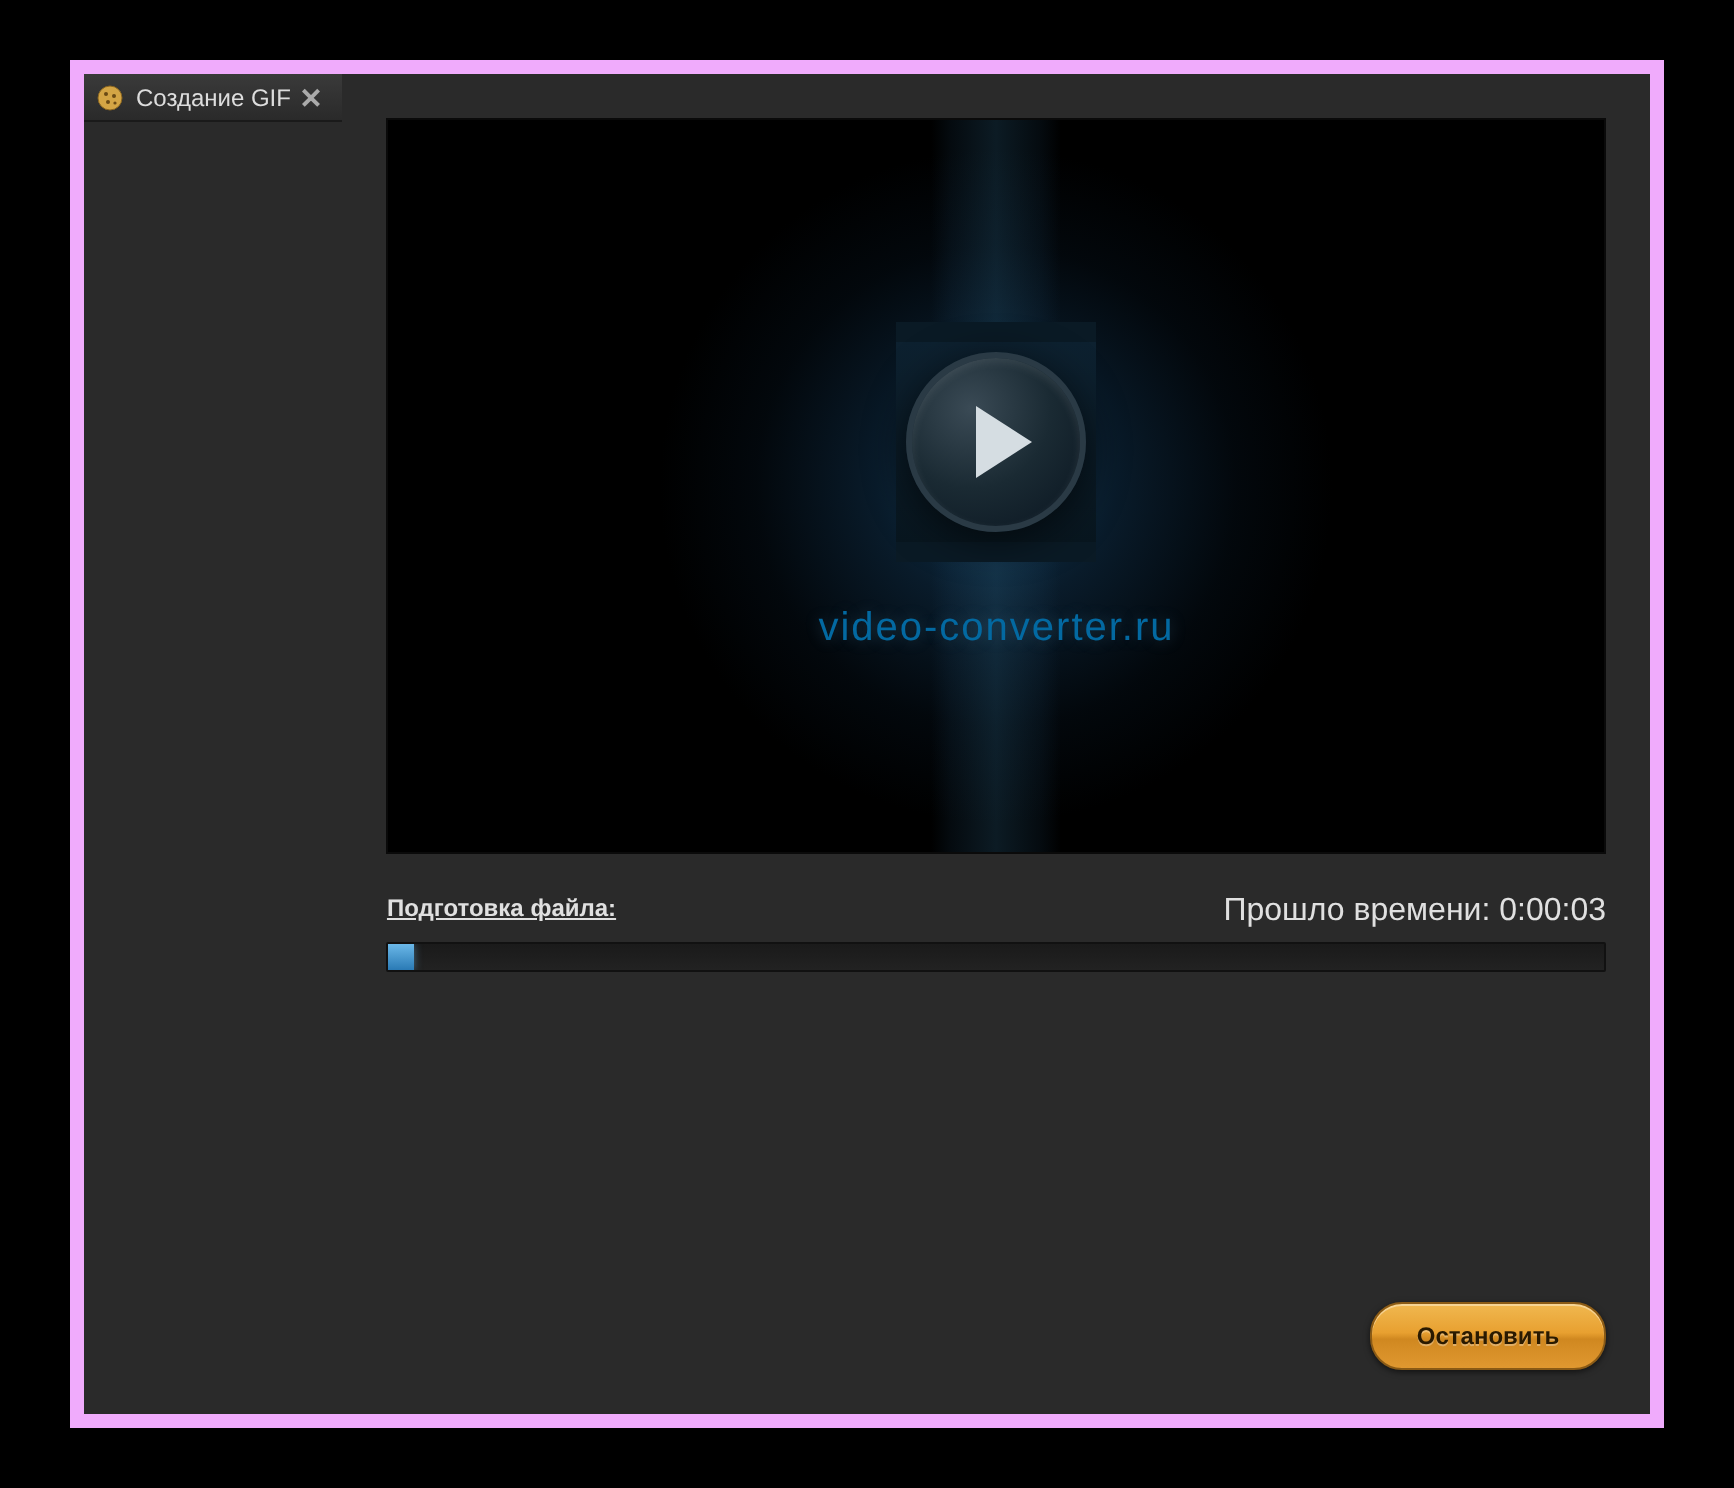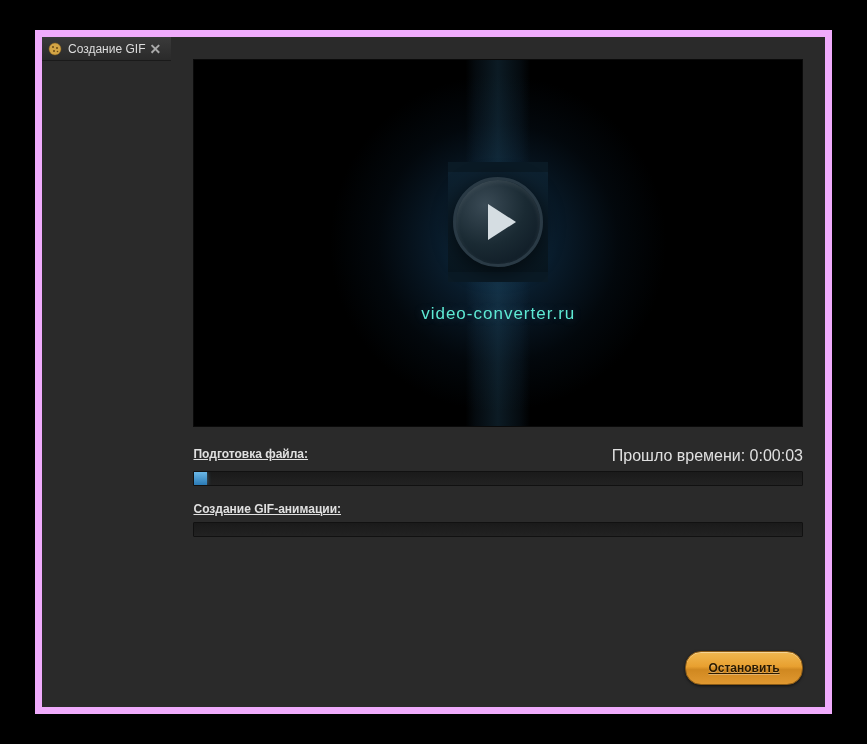--- a/index.html
+++ b/index.html
@@ -156,22 +156,22 @@
     }
     .play-triangle {
       width: 0;
       height: 0;
       border-left: 28px solid #d5dde2;
       border-top: 18px solid transparent;
       border-bottom: 18px solid transparent;
       margin-left: 8px;
     }
     .brand {
-      color: #5eead4;
-      font-size: 17px;
+      color: #0369a1;
+      font-size: 20px;
       letter-spacing: 1px;
       margin-top: 22px;
       z-index: 3;
       font-family: Arial, sans-serif;
       text-shadow: 0 0 8px rgba(100,150,180,0.3);
       text-align: center;
     }
     .progress-section {
       background: #2a2a2a;
       margin-top: 20px;
@@ -220,21 +220,20 @@
       height: 34px;
       background: linear-gradient(to bottom, #f0b850 0%, #e8a030 45%, #d08820 55%, #e09830 100%);
       border: 1px solid #8a5a15;
       border-radius: 16px;
       color: #2a1a00;
       font-size: 12px;
       font-weight: bold;
       cursor: pointer;
       box-shadow: inset 0 1px 0 rgba(255,255,255,0.4), 0 1px 3px rgba(0,0,0,0.6);
       text-shadow: 0 1px 0 rgba(255,255,255,0.3);
-      text-decoration: underline;
     }
   </style>
 </head>
 <body>
 
 <div class="outer-frame">
   <div class="dialog">
     <div class="titlebar">
       <span class="app-icon">
         <svg viewBox="0 0 14 14">
@@ -270,28 +269,20 @@
             <span class="progress-time">
               <span>Прошло времени:</span>
               <span>0:00:03</span>
             </span>
           </div>
           <div class="progress-bar">
             <div class="progress-fill" style="width:2%"></div>
           </div>
         </div>
 
-        <div class="progress-row">
-          <div class="progress-header">
-            <span class="progress-label">Создание GIF-анимации:</span>
-          </div>
-          <div class="progress-bar">
-            <div class="progress-fill" style="width:0%"></div>
-          </div>
-        </div>
       </div>
 
       <div class="button-area">
         <button class="stop-button">Остановить</button>
       </div>
     </div>
   </div>
 </div>
 
 </body></html>

